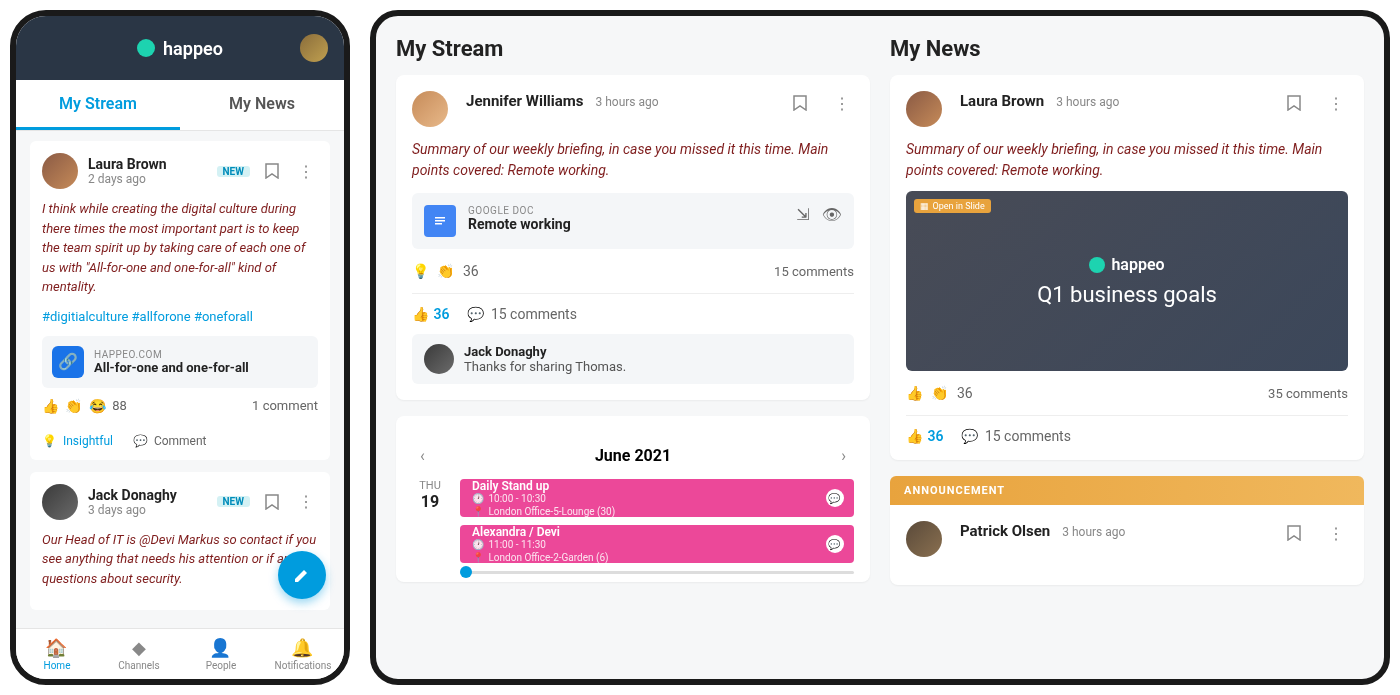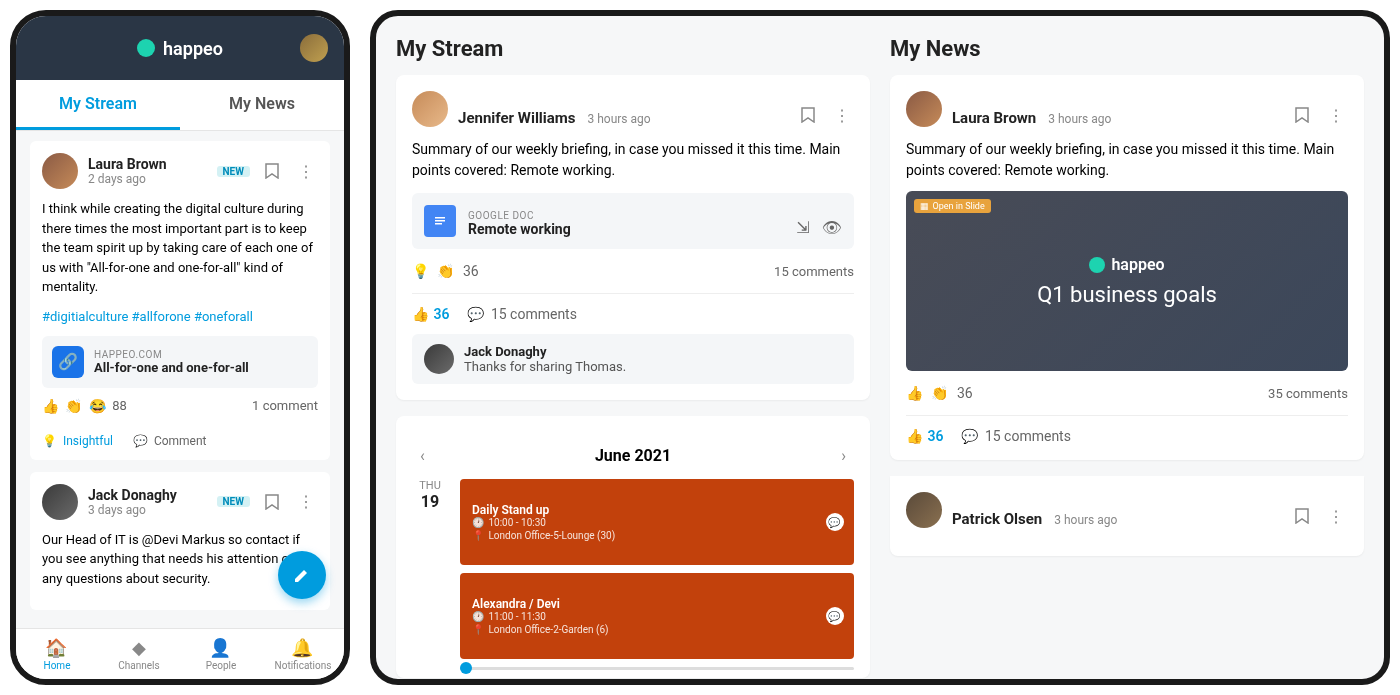--- a/index.html
+++ b/index.html
@@ -17,21 +17,21 @@
 .post-header { display: flex; align-items: center; gap: 10px; margin-bottom: 10px; }
 .avatar { width: 36px; height: 36px; border-radius: 50%; background: linear-gradient(135deg, #555, #888); flex-shrink: 0; }
 .avatar.a1 { background: linear-gradient(135deg, #8a5a44, #c68b59); }
 .avatar.a2 { background: linear-gradient(135deg, #3a3a3a, #6b6b6b); }
 .avatar.a3 { background: linear-gradient(135deg, #c68b59, #e8b98a); }
 .avatar.a4 { background: linear-gradient(135deg, #5a4a3a, #8a7050); }
 .post-author { font-weight: 700; font-size: 14px; color: #222; }
 .post-time { font-size: 12px; color: #888; }
 .new-badge { background: #d4f1f4; color: #008cba; font-size: 10px; font-weight: 700; padding: 0 6px; border-radius: 3px; margin-left: auto; }
 .icon-btn { width: 24px; height: 24px; display: flex; align-items: center; justify-content: center; color: #888; cursor: pointer; }
-.post-body { font-size: 13px; color: #000000; line-height: 1.5; margin-bottom: 10px; }
+.post-body { font-size: 13px; color: #7f1d1d; line-height: 1.5; margin-bottom: 10px; font-style: italic; }
 .hashtags { color: #009cde; font-size: 13px; margin: 12px 0; }
 .link-card { background: #f4f6f8; border-radius: 6px; padding: 10px; display: flex; gap: 10px; align-items: center; }
 .link-icon { width: 32px; height: 32px; background: #1a73e8; border-radius: 6px; display: flex; align-items: center; justify-content: center; color: #fff; font-size: 16px; }
 .link-domain { font-size: 10px; color: #888; text-transform: uppercase; letter-spacing: 0.5px; }
 .link-title { font-size: 13px; font-weight: 700; color: #222; }
 .reactions { display: flex; align-items: center; gap: 6px; margin-top: 10px; font-size: 13px; color: #666; }
 .emoji { font-size: 14px; }
 .comment-count { margin-left: auto; font-size: 13px; color: #666; }
 .action-row { display: flex; gap: 20px; margin-top: 12px; padding-top: 8px; }
 .action { display: flex; align-items: center; gap: 6px; font-size: 12px; color: #666; cursor: pointer; }
@@ -39,22 +39,22 @@
 .fab { position: absolute; bottom: 80px; right: 18px; width: 48px; height: 48px; border-radius: 50%; background: #009cde; color: #fff; display: flex; align-items: center; justify-content: center; box-shadow: 0 4px 10px rgba(0,156,222,0.4); cursor: pointer; }
 .bottom-nav { display: flex; background: #fff; border-top: 1px solid #e5e5e5; padding: 8px 0; }
 .nav-item { flex: 1; display: flex; flex-direction: column; align-items: center; gap: 2px; font-size: 10px; color: #888; cursor: pointer; }
 .nav-item.active { color: #009cde; }
 .nav-icon { font-size: 18px; }
 
 .tablet { flex: 1; height: 675px; border: 6px solid #1a1a1a; border-radius: 28px; overflow: hidden; background: #f6f7f8; display: flex; padding: 20px; gap: 20px; }
 .column { flex: 1; display: flex; flex-direction: column; }
 .col-title { font-size: 22px; font-weight: 700; color: #222; margin-bottom: 14px; }
 .card { background: #fff; border-radius: 8px; padding: 16px; margin-bottom: 16px; box-shadow: 0 1px 2px rgba(0,0,0,0.05); }
-.card-header { display: flex; align-items: flex-end; gap: 10px; margin-bottom: 12px; }
-.doc-card { background: #f4f6f8; border-radius: 6px; padding: 12px; display: flex; align-items: flex-end; gap: 12px; margin-top: 12px; }
+.card-header { display: flex; align-items: flex-start; gap: 18px; margin-bottom: 12px; }
+.doc-card { background: #f4f6f8; border-radius: 6px; padding: 12px; display: flex; align-items: flex-start; gap: 12px; margin-top: 12px; }
 .doc-icon { width: 32px; height: 32px; background: #4285f4; border-radius: 4px; display: flex; align-items: center; justify-content: center; color: #fff; }
 .doc-label { font-size: 10px; color: #888; text-transform: uppercase; letter-spacing: 0.5px; }
 .doc-title { font-size: 14px; font-weight: 700; color: #222; }
 .doc-actions { margin-left: auto; display: flex; gap: 12px; color: #666; }
 .card-reactions { display: flex; align-items: center; gap: 8px; margin-top: 14px; font-size: 14px; color: #666; }
 .card-actions { display: flex; align-items: center; gap: 18px; margin-top: 14px; padding-top: 12px; border-top: 1px solid #eee; }
 .like-btn { color: #009cde; font-size: 14px; font-weight: 600; display: flex; align-items: center; gap: 4px; cursor: pointer; }
 .comment-btn { color: #666; font-size: 14px; display: flex; align-items: center; gap: 6px; cursor: pointer; }
 .comment-bubble { background: #f4f6f8; border-radius: 6px; padding: 10px 12px; margin-top: 12px; display:flex; gap:10px; align-items:center; }
 .comment-name { font-weight: 700; font-size: 13px; color: #222; }
@@ -62,21 +62,21 @@
 .sched-tabs { display: flex; justify-content: center; gap: 24px; font-size: 13px; color: #888; border-bottom: 1px solid #eee; padding: 0 0 10px 0; }
 .sched-tab { cursor: pointer; padding-bottom: 6px; }
 .sched-tab.active { color: #009cde; border-bottom: 2px solid #009cde; font-weight: 600; }
 .cal-header { display: flex; align-items: center; justify-content: space-between; padding: 14px 8px; }
 .cal-arrow { color: #888; cursor: pointer; }
 .cal-title { font-weight: 700; font-size: 16px; }
 .cal-day { display: flex; gap: 12px; }
 .day-label { text-align: center; width: 36px; font-size: 11px; color: #888; }
 .day-num { font-size: 16px; font-weight: 700; color: #222; }
 .events { flex: 1; }
-.event { background: #c2410c; color: #fff; border-radius: 4px; padding: 24px 12px; margin-bottom: 8px; position: relative; }
+.event { background: #ec4899; color: #fff; border-radius: 4px; padding: 0 12px; margin-bottom: 8px; position: relative; }
 .event-title { font-size: 12px; font-weight: 600; }
 .event-time { font-size: 10px; opacity: 0.85; display:flex; align-items:center; gap:4px; }
 .event-loc { font-size: 10px; opacity: 0.85; display:flex; align-items:center; gap:4px; margin-top:2px;}
 .event-chat { position: absolute; right: 10px; top: 50%; transform: translateY(-50%); background: #fff; color:#003a6f; width:18px; height:18px; border-radius:50%; display:flex;align-items:center;justify-content:center;font-size:10px;}
 .slider-track { height:3px; background:#ddd; border-radius:2px; margin-top:6px; position:relative;}
 .slider-thumb { width:12px; height:12px; border-radius:50%; background:#009cde; position:absolute; left:0; top:-5px;}
 .media-card { height:180px; background: linear-gradient(rgba(60,70,90,0.75),rgba(60,70,90,0.75)), linear-gradient(135deg,#6b5b4b,#3a4a5a); border-radius: 6px; display:flex; flex-direction:column; align-items:center; justify-content:center; color:#fff; position:relative; margin-top:10px;}
 .media-logo { display:flex; align-items:center; gap:6px; font-weight:600; margin-bottom:8px;}
 .media-title { font-size: 22px; }
 .slide-badge { position:absolute; top:8px; left:8px; background:#e8a33d; color:#fff; font-size:9px; padding:2px 6px; border-radius:3px; display:flex; gap:4px; align-items:center;}
@@ -328,20 +328,21 @@
           <span>👍</span>
           <span>36</span>
         </div>
         <div class="comment-btn">
           <span>💬</span>
           <span>15 comments</span>
         </div>
       </div>
     </div>
     <div>
+      <div class="announcement-banner">ANNOUNCEMENT</div>
       <div class="card announce-card">
         <div class="card-header">
           <div class="avatar a4"></div>
           <div style="flex:1">
             <span class="post-author" style="font-size:15px">Patrick Olsen</span>
             <span class="post-time" style="margin-left:8px">3 hours ago</span>
           </div>
           <span class="icon-btn">
               <svg width="14" height="16" viewBox="0 0 14 16" fill="none" stroke="currentColor" stroke-width="1.5">
                 <path d="M1 1h12v14l-6-4-6 4z"></path>

